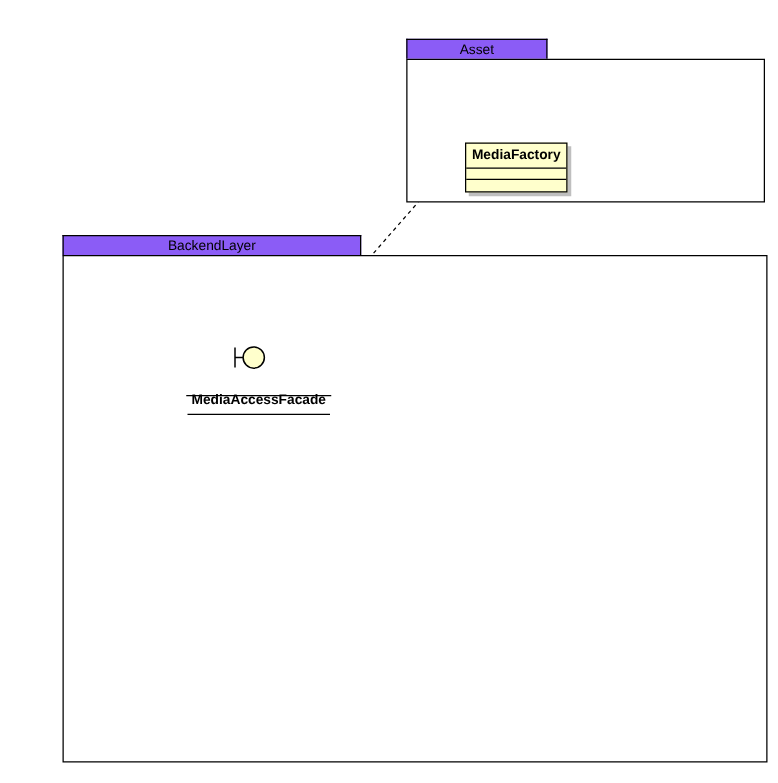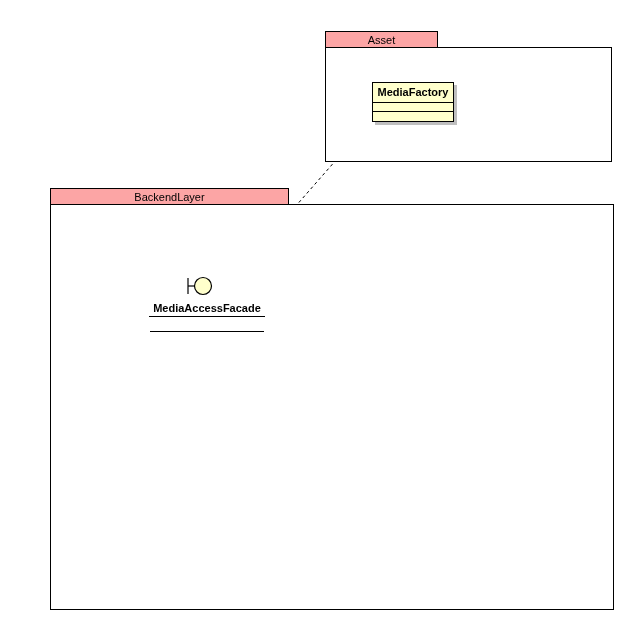--- a/index.html
+++ b/index.html
@@ -25,21 +25,21 @@
 
   
   .package {
     position: absolute;
   }
   .package-tab {
     position: absolute;
     left: 0;
     top: 0;
     box-sizing: border-box;
-    background: #fca5a5;
+    background: #8b5cf6;
     border: 1px solid #000000;
     border-bottom: none;
     text-align: center;
     font-size: 11px;
     color: #000000;
     line-height: 16px;
     white-space: nowrap;
     overflow: hidden;
   }
   .package-body {
@@ -49,20 +49,21 @@
     border: 1px solid #000000;
   }
 
   
   .uml-class {
     position: absolute;
     box-sizing: border-box;
     background: #ffffcc;
     border: 1px solid #000000;
     box-shadow: 3px 3px 0 rgba(0,0,0,0.25);
+    margin-top: 32px;
   }
   .uml-class-name {
     box-sizing: border-box;
     height: 20px;
     line-height: 19px;
     text-align: center;
     font-size: 11px;
     font-weight: bold;
     color: #000000;
     border-bottom: 1px solid #000000;
@@ -83,20 +84,21 @@
   .lollipop {
     position: absolute;
   }
   .lollipop-label {
     position: absolute;
     text-align: center;
     font-size: 11px;
     font-weight: bold;
     color: #000000;
     white-space: nowrap;
+    margin-top: 12px;
   }
   .lollipop-underline {
     position: absolute;
     border-bottom: 1px solid #000000;
   }
 </style>
 </head>
 <body>
 
 <svg id="canvas" width="622" height="626" viewBox="0 0 622 626" xmlns="http://www.w3.org/2000/svg">

